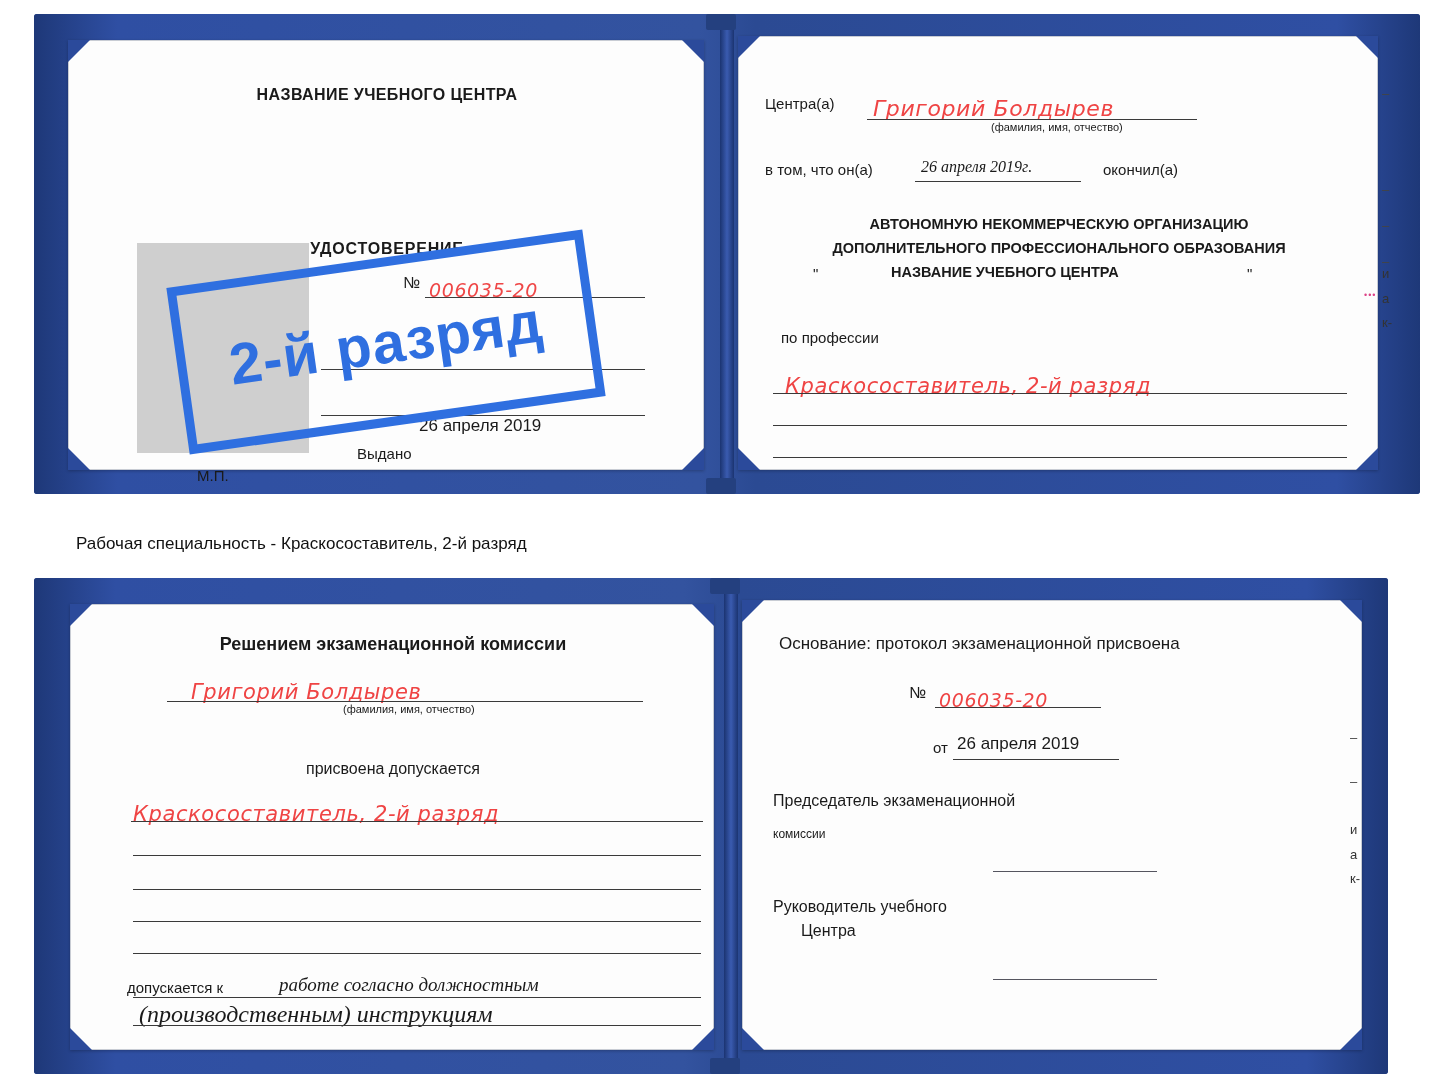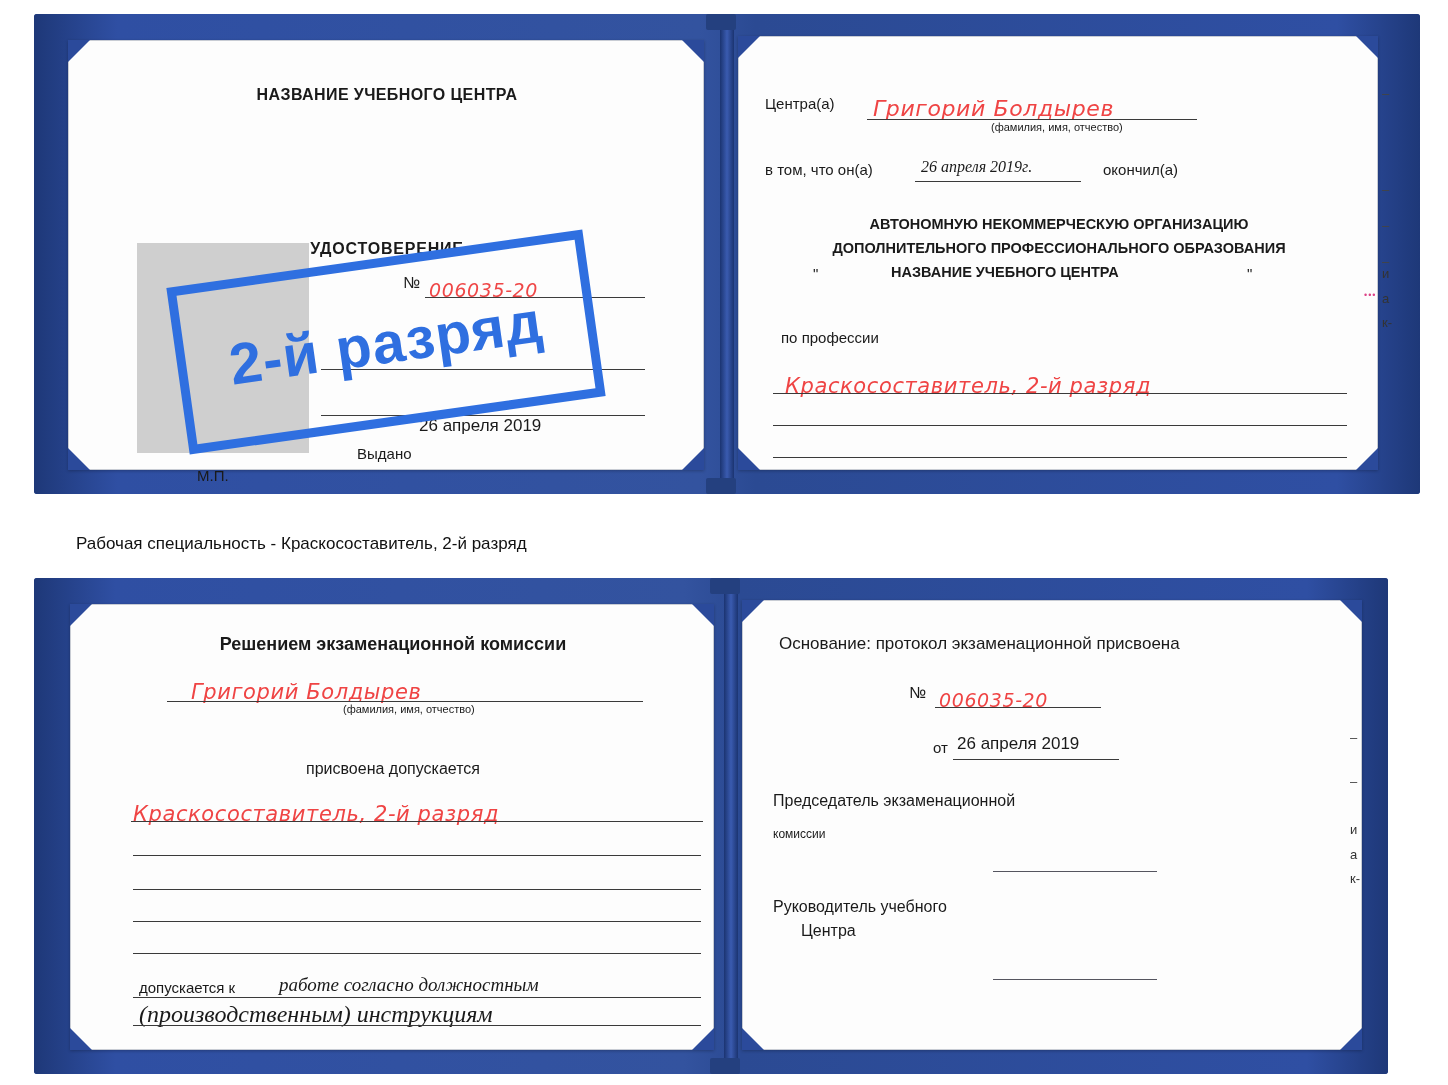--- a/index.html
+++ b/index.html
@@ -236,21 +236,21 @@
       <div class="t center" style="left:0; top:154px; width:644px; font-size:16px;">присвоена допускается</div>
 
       <div class="t hand" style="left:62px; top:186px; font-size:21px;">Краскосоставитель, 2-й разряд</div>
       <div class="line" style="left:60px; top:216px; width:572px;"></div>
 
       <div class="line" style="left:62px; top:250px; width:568px;"></div>
       <div class="line" style="left:62px; top:284px; width:568px;"></div>
       <div class="line" style="left:62px; top:316px; width:568px;"></div>
       <div class="line" style="left:62px; top:348px; width:568px;"></div>
 
-      <div class="t" style="left:68px; top:374px; font-size:15px;">допускается к</div>
+      <div class="t" style="left:56px; top:374px; font-size:15px;">допускается к</div>
       <div class="t handblack" style="left:208px; top:368px; font-size:19px;">работе согласно должностным</div>
       <div class="t handblack" style="left:68px; top:394px; font-size:24px;">(производственным) инструкциям</div>
       <div class="line" style="left:62px; top:392px; width:568px;"></div>
       <div class="line" style="left:62px; top:420px; width:568px;"></div>
     </div>
 
     <div class="sheet" style="left:708px; top:22px; width:620px; height:450px;">
       <div class="corner" style="left:-1px; top:-1px; clip-path:polygon(0 0,100% 0,0 100%);"></div>
       <div class="corner" style="right:-1px; top:-1px; clip-path:polygon(100% 0,100% 100%,0 0);"></div>
       <div class="corner" style="left:-1px; bottom:-1px; clip-path:polygon(0 0,0 100%,100% 100%);"></div>

